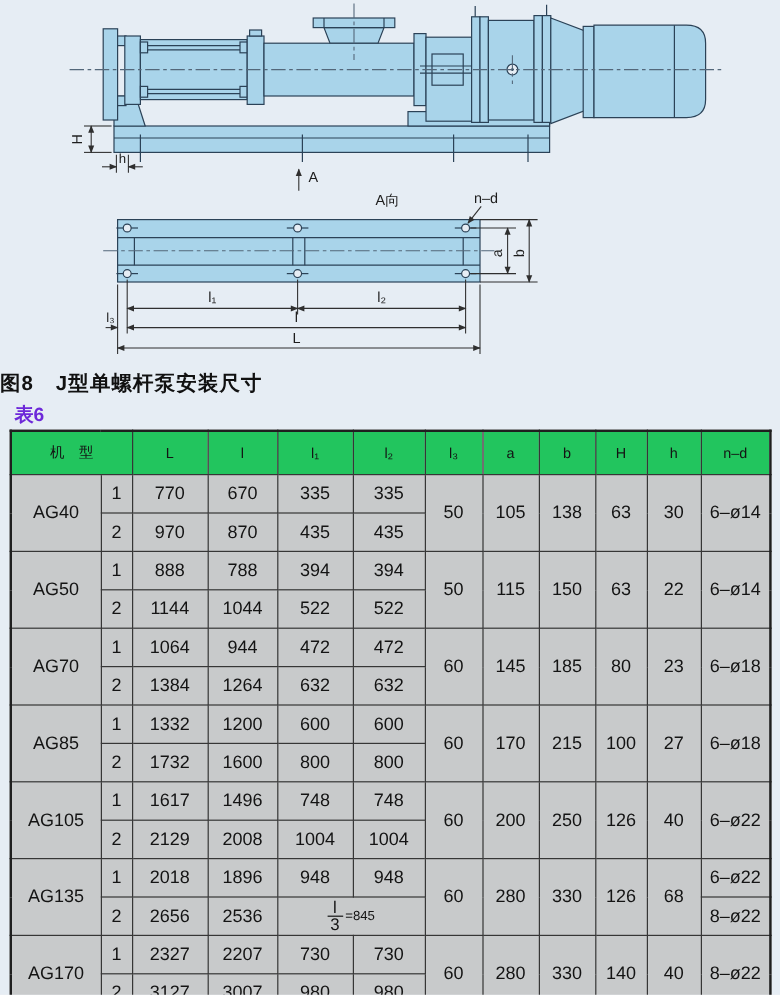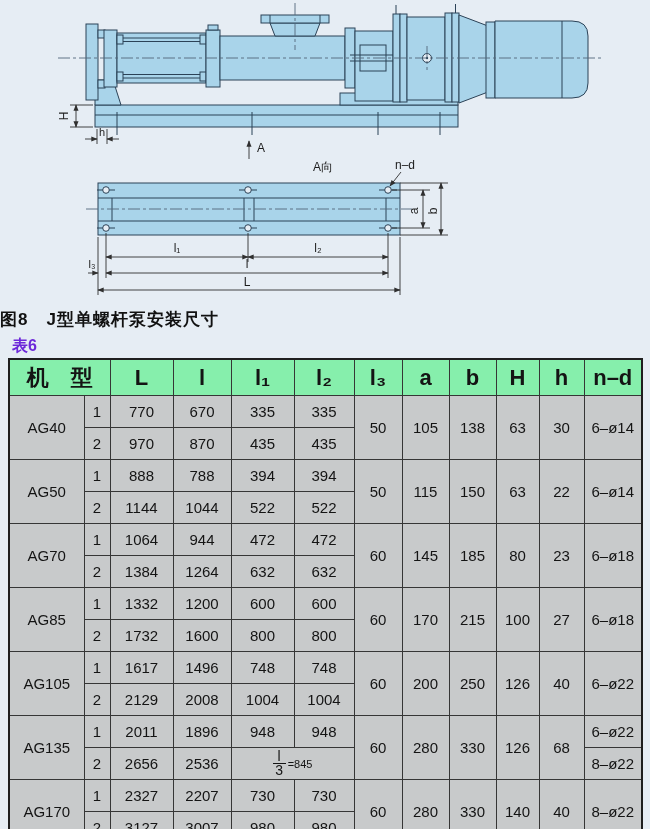--- a/index.html
+++ b/index.html
@@ -14,21 +14,21 @@
   .fig-svg text{font-family:"Liberation Sans",sans-serif;font-size:12px;fill:#1d1d1d;}
   .fig-svg text.sm{font-size:11px;}
   .caption{position:absolute;top:308px;left:0;width:650px;text-align:left;
            font-size:17px;font-weight:bold;color:#111;letter-spacing:1px;}
   .tbl-label{position:absolute;top:336px;left:12px;font-size:16px;font-weight:bold;color:#6d28d9;}
   .tbl-wrap{position:absolute;top:358px;left:8px;}
   table{border-collapse:collapse;table-layout:fixed;width:633px;background:#c8cacb;
         border:2px solid #1f1f1f;}
   th,td{border:1px solid #363636;text-align:center;vertical-align:middle;
         padding:0;color:#141414;font-size:15px;overflow:hidden;}
-  thead th{background:#86efac;font-weight:bold;font-size:22px;height:35px;}
+  thead th{background:#22c55e;font-weight:normal;font-size:12px;height:35px;}
   tbody td{height:31px;}
   td.model{font-size:15px;margin-left:36px;}
   .frac-wrap{display:flex;align-items:center;justify-content:center;gap:2px;}
   .frac{display:inline-block;text-align:center;line-height:13px;font-size:14px;}
   .frac .num{display:block;border-bottom:1px solid #141414;padding:0 5px;}
   .frac .den{display:block;}
   .eq{font-size:11px;}
 </style>
 </head>
 <body>
@@ -318,21 +318,21 @@
           <td>2</td>
           <td>2129</td>
           <td>2008</td>
           <td>1004</td>
           <td>1004</td>
         </tr>
 
         <tr>
           <td class="model" rowspan="2">AG135</td>
           <td>1</td>
-          <td>2011</td>
+          <td>2018</td>
           <td>1896</td>
           <td>948</td>
           <td>948</td>
           <td rowspan="2">60</td>
           <td rowspan="2">280</td>
           <td rowspan="2">330</td>
           <td rowspan="2">126</td>
           <td rowspan="2">68</td>
           <td>6–ø22</td>
         </tr>

